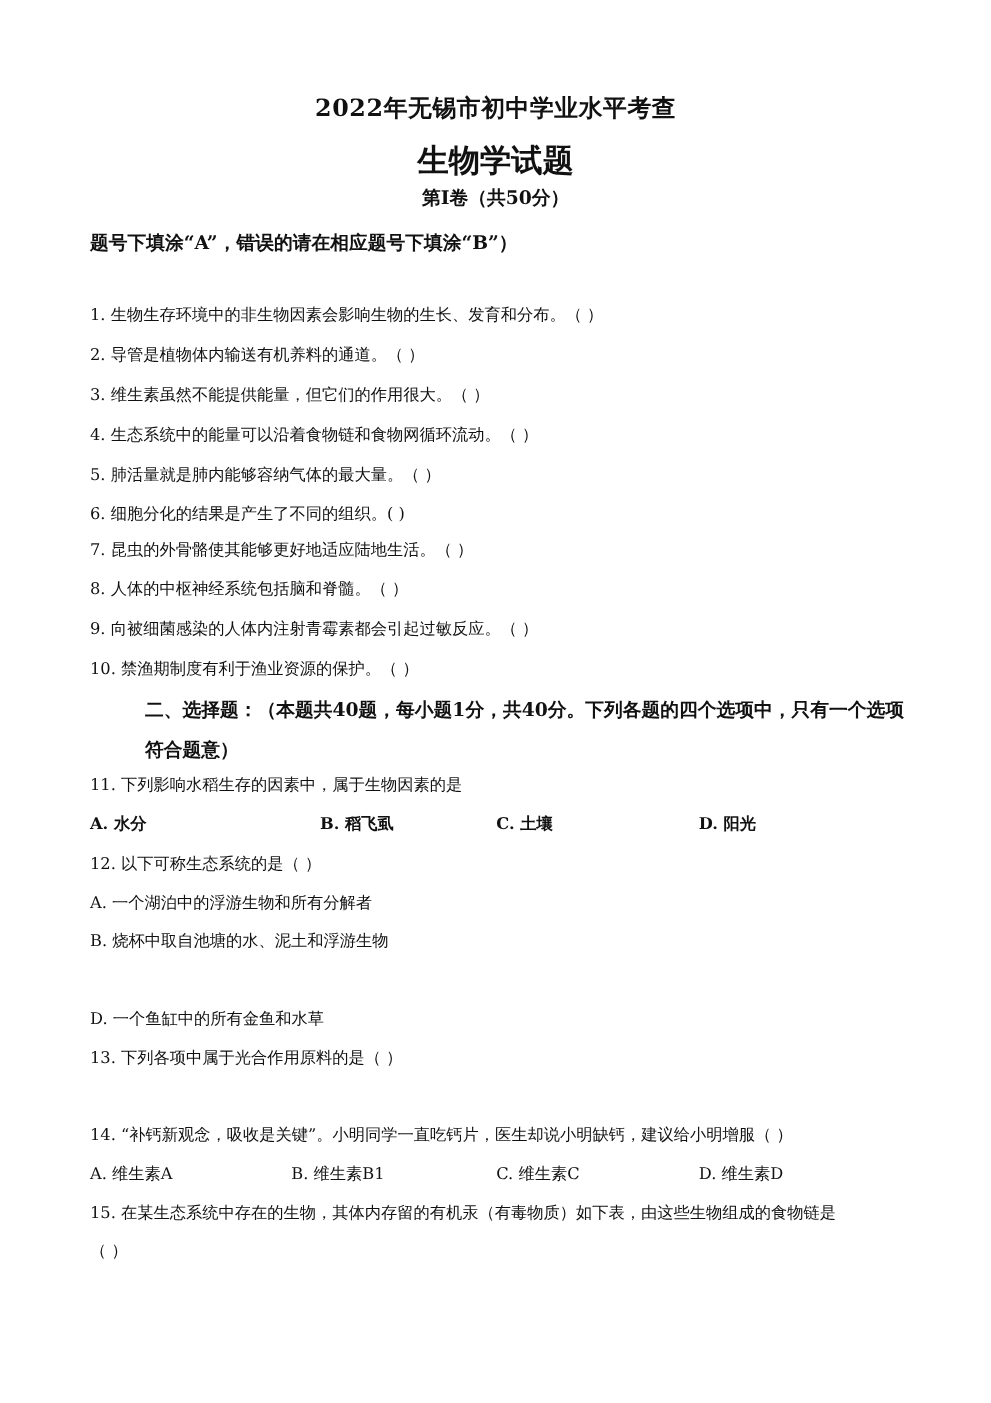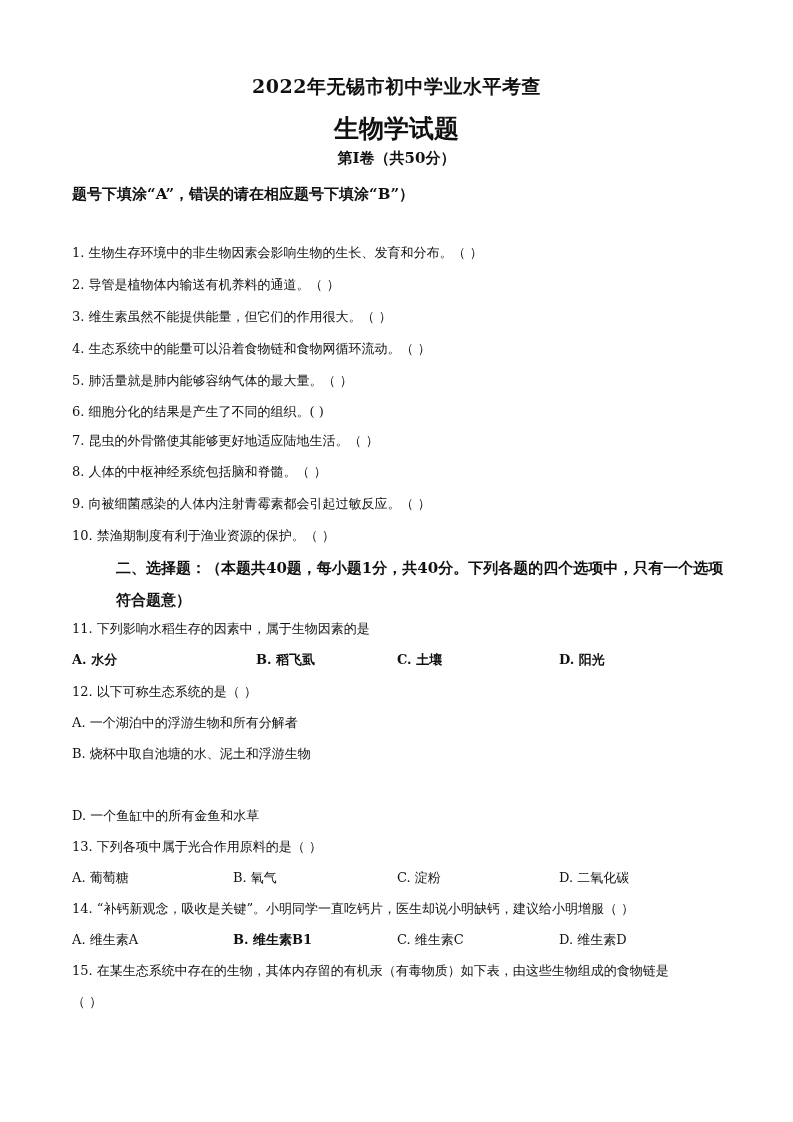--- a/index.html
+++ b/index.html
@@ -68,31 +68,25 @@
     <span class="opt" style="left:325px;">C. 土壤</span>
     <span class="opt" style="left:487px;">D. 阳光</span>
   </div>
 
   <div class="line" style="top:682px;">12. 以下可称生态系统的是（       ）</div>
   <div class="line" style="top:713px;">A. 一个湖泊中的浮游生物和所有分解者</div>
   <div class="line" style="top:744px;">B. 烧杯中取自池塘的水、泥土和浮游生物</div>
   <div class="line" style="top:806px;">D. 一个鱼缸中的所有金鱼和水草</div>
 
   <div class="line" style="top:837px;">13. 下列各项中属于光合作用原料的是（       ）</div>
-  <div class="opts" style="top:868px; width:660px; height:20px;">
-    <span class="opt" style="left:0px;">A. 葡萄糖</span>
-    <span class="opt" style="left:161px;">B. 氧气</span>
-    <span class="opt" style="left:325px;">C. 淀粉</span>
-    <span class="opt" style="left:487px;">D. 二氧化碳</span>
-  </div>
 
   <div class="line" style="top:899px;">14. “补钙新观念，吸收是关键”。小明同学一直吃钙片，医生却说小明缺钙，建议给小明增服（        ）</div>
   <div class="opts" style="top:930px; width:660px; height:20px;">
     <span class="opt" style="left:0px;">A. 维生素A</span>
-    <span class="opt" style="left:161px;font-weight:bold;">B. 维生素B1</span>
+    <span class="opt" style="left:161px;">B. 维生素B1</span>
     <span class="opt" style="left:325px;">C. 维生素C</span>
     <span class="opt" style="left:487px;">D. 维生素D</span>
   </div>
 
   <div class="line" style="top:961px;">15. 在某生态系统中存在的生物，其体内存留的有机汞（有毒物质）如下表，由这些生物组成的食物链是</div>
   <div class="line" style="top:992px;">（       ）</div>
 
 </div>
 
 </body></html>

